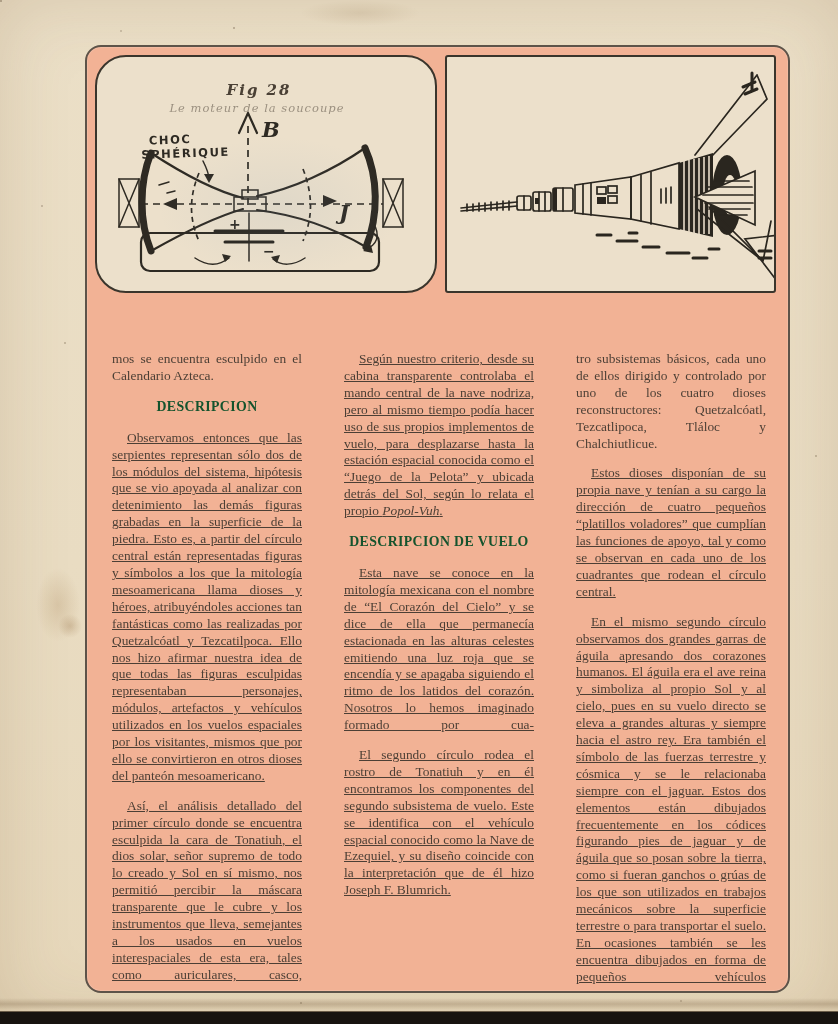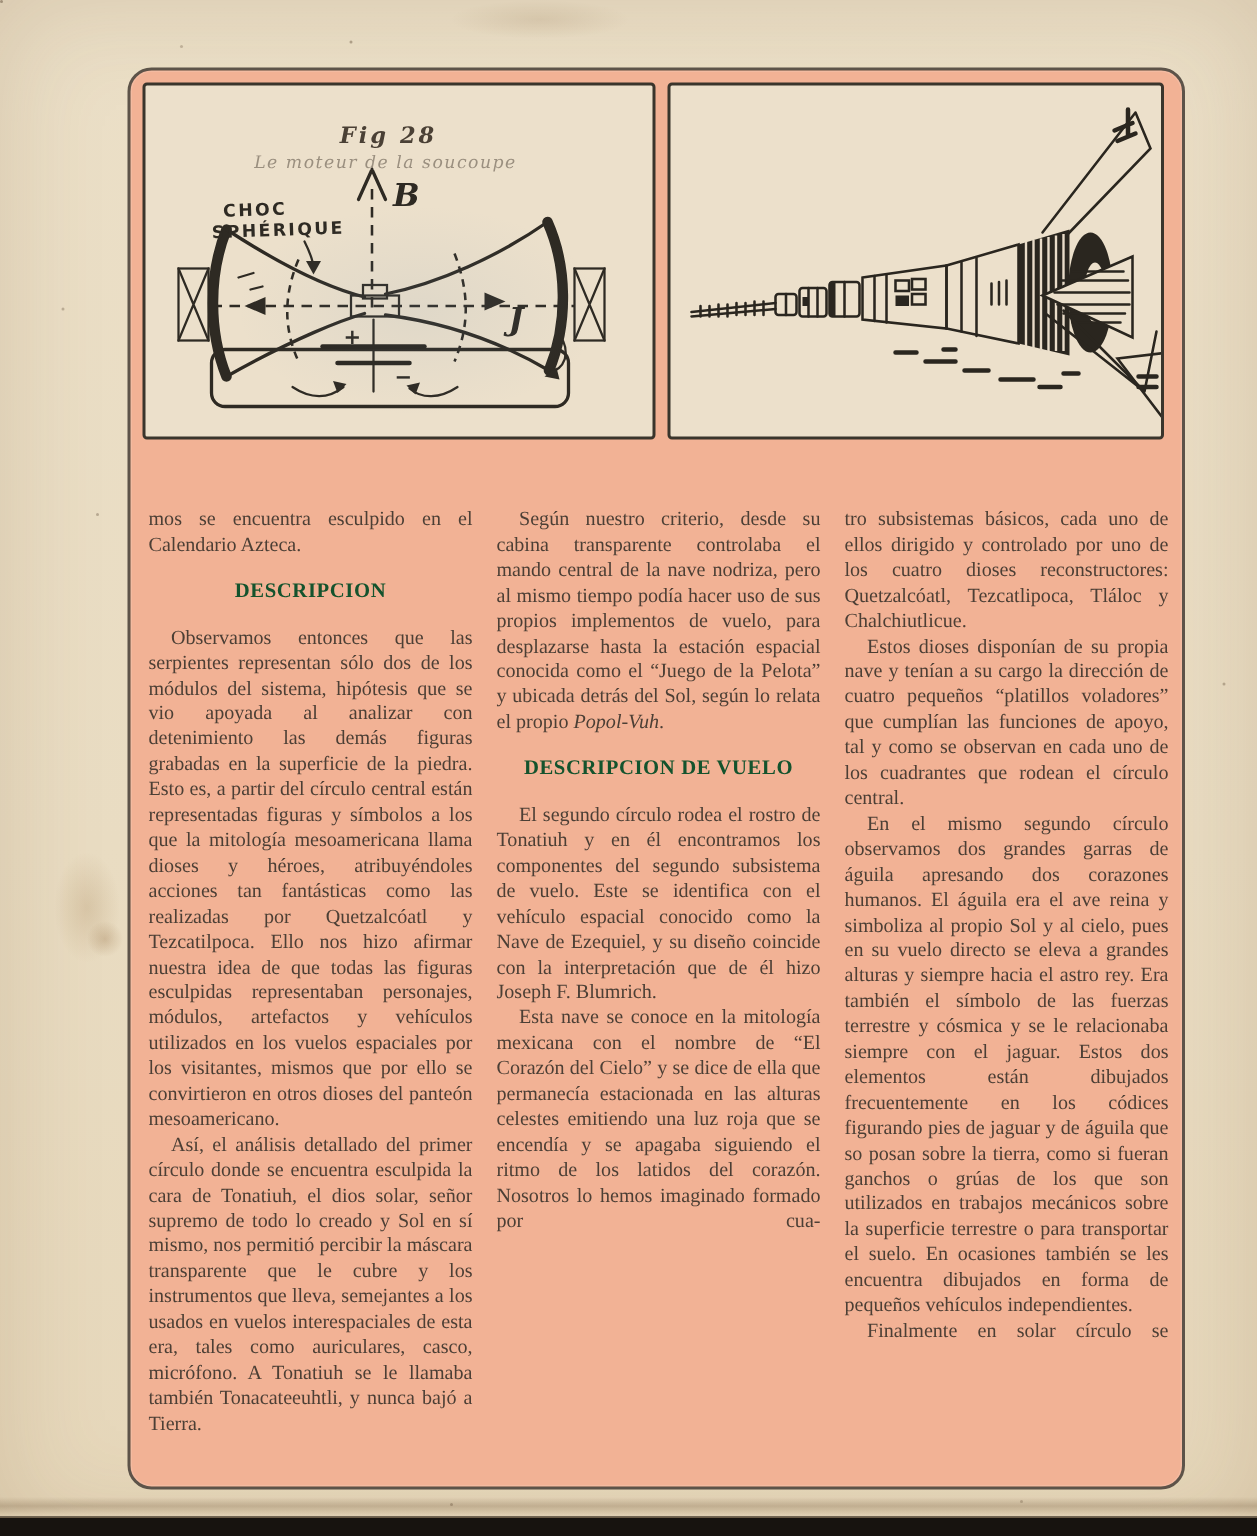--- a/index.html
+++ b/index.html
@@ -14,21 +14,21 @@
   .panel{
     position:absolute;left:85px;top:45px;width:701px;height:944px;
     background:#f2b295;border:2px solid #5d5349;border-radius:16px;
     box-shadow:inset 0 0 0 1px rgba(255,255,255,.12);
   }
   
   .figbox{
     position:absolute;top:8px;height:234px;background:#ece0cb;
     border:2px solid #3a352c;border-radius:3px;overflow:hidden;
   }
-  .figbox.left{left:8px;width:338px;}
+  .figbox.left{left:8px;width:338px;border-radius:31px;}
   .figbox.right{left:358px;width:327px;}
   .figbox.left::after{
     content:"";position:absolute;left:18%;top:34%;right:10%;bottom:6%;
     background:radial-gradient(closest-side,rgba(120,150,180,.11),transparent);
   }
   .figbox svg{display:block;width:100%;height:100%;}
   .ln{fill:none;stroke:#2e2a23;stroke-width:2.2;stroke-linecap:round;}
   .thin{fill:none;stroke:#2e2a23;stroke-width:1.5;stroke-linecap:round;}
   .rim{fill:none;stroke:#2e2a23;stroke-width:7;stroke-linecap:round;}
   .dash{fill:none;stroke:#2e2a23;stroke-width:1.7;stroke-dasharray:7 5;}
@@ -47,22 +47,22 @@
   
   .textrow{
     position:absolute;left:12px;top:291px;width:681px;height:648px;
     display:flex;gap:16px;
   }
   .col{
     width:216px;height:648px;overflow:hidden;
     font-size:13.4px;line-height:16.9px;text-align:justify;
     color:#4c3f35;hyphens:auto;-webkit-hyphens:auto;
   }
-  .col p{margin:0;}
-  .col p.ind{text-indent:15px;}
+  .col p{margin:13px;}
+  .col p.ind{text-indent:15px;text-decoration:underline;}
   .col p.runover{text-align-last:justify;}
   .heading{
     text-align:center;font-weight:700;font-size:13.8px;letter-spacing:.4px;
     margin:14px 0;color:#14532d;
   }
   
   .stain{position:absolute;pointer-events:none;border-radius:50%;}
   .stain.s1{left:36px;top:568px;width:44px;height:74px;
     background:radial-gradient(closest-side,rgba(150,110,60,.20),transparent);}
   .stain.s2{left:58px;top:614px;width:24px;height:24px;
@@ -213,22 +213,22 @@
       <div class="heading">DESCRIPCION</div>
       <p class="ind">Observamos entonces que las serpientes representan sólo dos de los módulos del sistema, hipótesis que se vio apoyada al analizar con detenimiento las demás figuras grabadas en la superficie de la piedra. Esto es, a partir del círculo central están representadas figuras y símbolos a los que la mitología mesoamericana llama dioses y héroes, atribuyéndoles acciones tan fantásticas como las realizadas por Quetzalcóatl y Tezcatilpoca. Ello nos hizo afirmar nuestra idea de que todas las figuras esculpidas representaban personajes, módulos, artefactos y vehículos utilizados en los vuelos espaciales por los visitantes, mismos que por ello se convirtieron en otros dioses del panteón mesoamericano.</p>
       <p class="ind">Así, el análisis detallado del primer círculo donde se encuentra esculpida la cara de Tonatiuh, el dios solar, señor supremo de todo lo creado y Sol en sí mismo, nos permitió percibir la máscara transparente que le cubre y los instrumentos que lleva, semejantes a los usados en vuelos interespaciales de esta era, tales como auriculares, casco, micrófono. A Tonatiuh se le llamaba también Tonacateeuhtli, y nunca bajó a Tierra.</p>
     </div>
 
     <div class="col" lang="es">
       <p class="ind">
         <span>Según nuestro criterio, desde su cabina transparente controlaba el mando central de la nave nodriza, pero al mismo tiempo podía hacer uso de sus propios implementos de vuelo, para desplazarse hasta la estación espacial conocida como el “Juego de la Pelota” y ubicada detrás del Sol, según lo relata el propio </span><i>Popol-Vuh</i><span>.</span>
       </p>
       <div class="heading">DESCRIPCION DE VUELO</div>
+      <p class="ind runover">Esta nave se conoce en la mitología mexicana con el nombre de “El Corazón del Cielo” y se dice de ella que permanecía estacionada en las alturas celestes emitiendo una luz roja que se encendía y se apagaba siguiendo el ritmo de los latidos del corazón. Nosotros lo hemos imaginado formado por cua-</p>
       <p class="ind">El segundo círculo rodea el rostro de Tonatiuh y en él encontramos los componentes del segundo subsistema de vuelo. Este se identifica con el vehículo espacial conocido como la Nave de Ezequiel, y su diseño coincide con la interpretación que de él hizo Joseph F. Blumrich.</p>
-      <p class="ind runover">Esta nave se conoce en la mitología mexicana con el nombre de “El Corazón del Cielo” y se dice de ella que permanecía estacionada en las alturas celestes emitiendo una luz roja que se encendía y se apagaba siguiendo el ritmo de los latidos del corazón. Nosotros lo hemos imaginado formado por cua-</p>
     </div>
 
     <div class="col" lang="es">
       <p>tro subsistemas básicos, cada uno de ellos dirigido y controlado por uno de los cuatro dioses reconstructores: Quetzalcóatl, Tezcatlipoca, Tláloc y Chalchiutlicue.</p>
       <p class="ind">Estos dioses disponían de su propia nave y tenían a su cargo la dirección de cuatro pequeños “platillos voladores” que cumplían las funciones de apoyo, tal y como se observan en cada uno de los cuadrantes que rodean el círculo central.</p>
       <p class="ind">En el mismo segundo círculo observamos dos grandes garras de águila apresando dos corazones humanos. El águila era el ave reina y simboliza al propio Sol y al cielo, pues en su vuelo directo se eleva a grandes alturas y siempre hacia el astro rey. Era también el símbolo de las fuerzas terrestre y cósmica y se le relacionaba siempre con el jaguar. Estos dos elementos están dibujados frecuentemente en los códices figurando pies de jaguar y de águila que so posan sobre la tierra, como si fueran ganchos o grúas de los que son utilizados en trabajos mecánicos sobre la superficie terrestre o para transportar el suelo. En ocasiones también se les encuentra dibujados en forma de pequeños vehículos independientes.</p>
       <p class="ind runover">Finalmente en solar círculo se</p>
     </div>
 
   </div>

